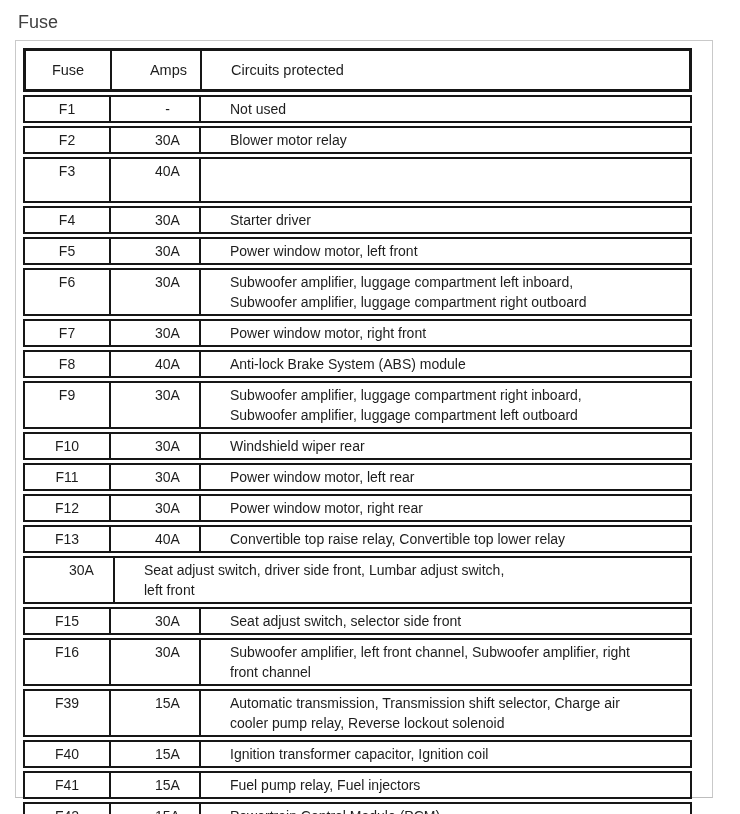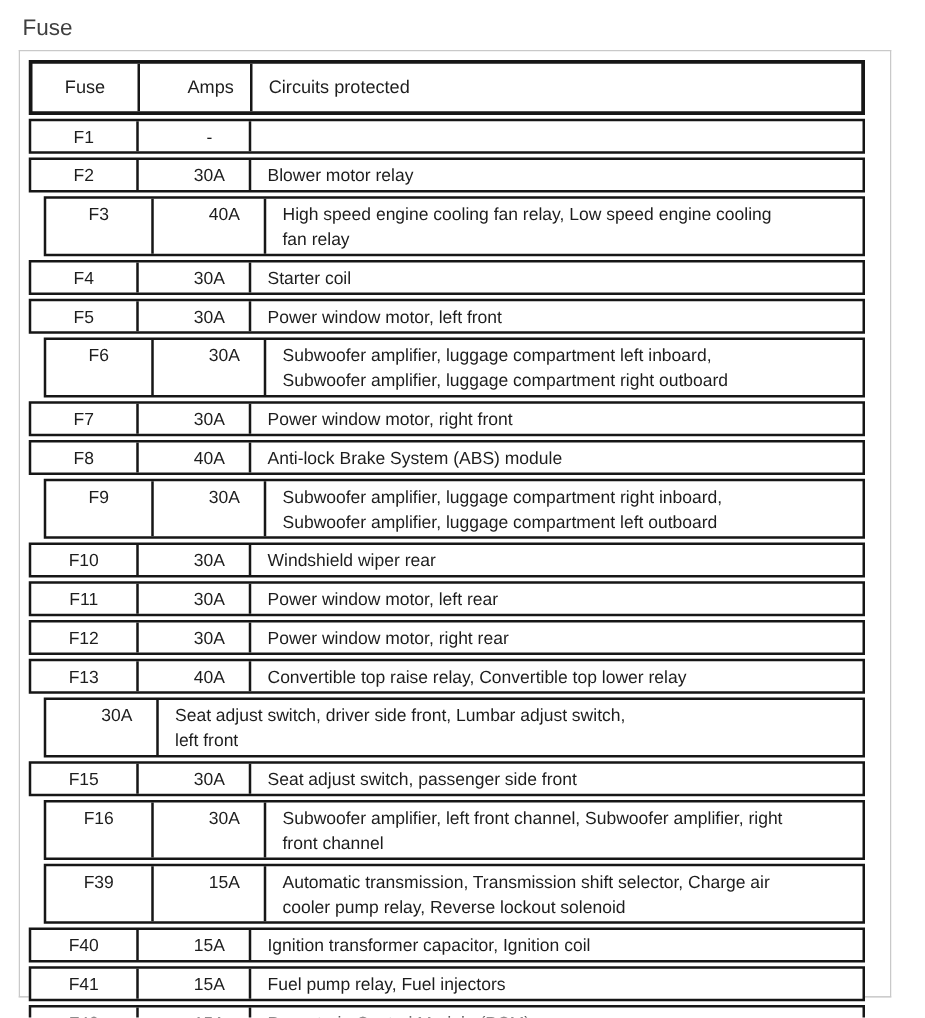--- a/index.html
+++ b/index.html
@@ -44,38 +44,38 @@
     border: 2px solid #161616;
     margin-top: 3px;
     background: #ffffff;
     align-items: stretch;
   }
   .t-row.header {
     border-width: 3px;
     margin-top: 0;
     min-height: 44px;
   }
-  .t-row.double { min-height: 46px; margin-left: 12px; }
+  .t-row.double { min-height: 46px; }
   .cell { padding: 2px 0; }
   .cell.fuse {
     width: 86px;
     flex: 0 0 86px;
     text-align: center;
     border-right: 2px solid #161616;
   }
   .cell.amps {
     width: 90px;
     flex: 0 0 90px;
     text-align: center;
     border-right: 2px solid #161616;
     padding-left: 25px;
   }
   .cell.circuits {
     flex: 1 1 auto;
-    padding: 2px 10px 2px 13px;
+    padding: 2px 10px 2px 29px;
     white-space: pre-line;
     line-height: 20px;
   }
   .cell.fuse, .cell.amps { line-height: 20px; }
   .header .cell { display: flex; align-items: center; justify-content: center; font-size: 14.5px; }
   .header .cell.circuits { justify-content: flex-start; }
 </style>
 </head>
 <body>
 
@@ -86,39 +86,38 @@
     <div class="fuse-table">
       <div class="t-row header">
         <div class="cell fuse">Fuse</div>
         <div class="cell amps">Amps</div>
         <div class="cell circuits">Circuits protected</div>
       </div>
       <div id="fuse-table-body">
   <div class="t-row">
     <div class="cell fuse">F1</div>
     <div class="cell amps">-</div>
+    <div class="cell circuits">Not used</div>
   </div>
 
   <div class="t-row">
     <div class="cell fuse">F2</div>
     <div class="cell amps">30A</div>
     <div class="cell circuits">Blower motor relay</div>
   </div>
 
   <div class="t-row double">
     <div class="cell fuse">F3</div>
     <div class="cell amps">40A</div>
-    <div class="cell circuits">High speed engine cooling fan relay, Low speed engine cooling
-fan relay</div>
   </div>
 
   <div class="t-row">
     <div class="cell fuse">F4</div>
     <div class="cell amps">30A</div>
-    <div class="cell circuits">Starter coil</div>
+    <div class="cell circuits">Starter driver</div>
   </div>
 
   <div class="t-row">
     <div class="cell fuse">F5</div>
     <div class="cell amps">30A</div>
     <div class="cell circuits">Power window motor, left front</div>
   </div>
 
   <div class="t-row double">
     <div class="cell fuse">F6</div>
@@ -172,21 +171,21 @@
 
   <div class="t-row double">
     <div class="cell amps">30A</div>
     <div class="cell circuits">Seat adjust switch, driver side front, Lumbar adjust switch,
 left front</div>
   </div>
 
   <div class="t-row">
     <div class="cell fuse">F15</div>
     <div class="cell amps">30A</div>
-    <div class="cell circuits">Seat adjust switch, passenger side front</div>
+    <div class="cell circuits">Seat adjust switch, selector side front</div>
   </div>
 
   <div class="t-row double">
     <div class="cell fuse">F16</div>
     <div class="cell amps">30A</div>
     <div class="cell circuits">Subwoofer amplifier, left front channel, Subwoofer amplifier, right
 front channel</div>
   </div>
 
   <div class="t-row double">

